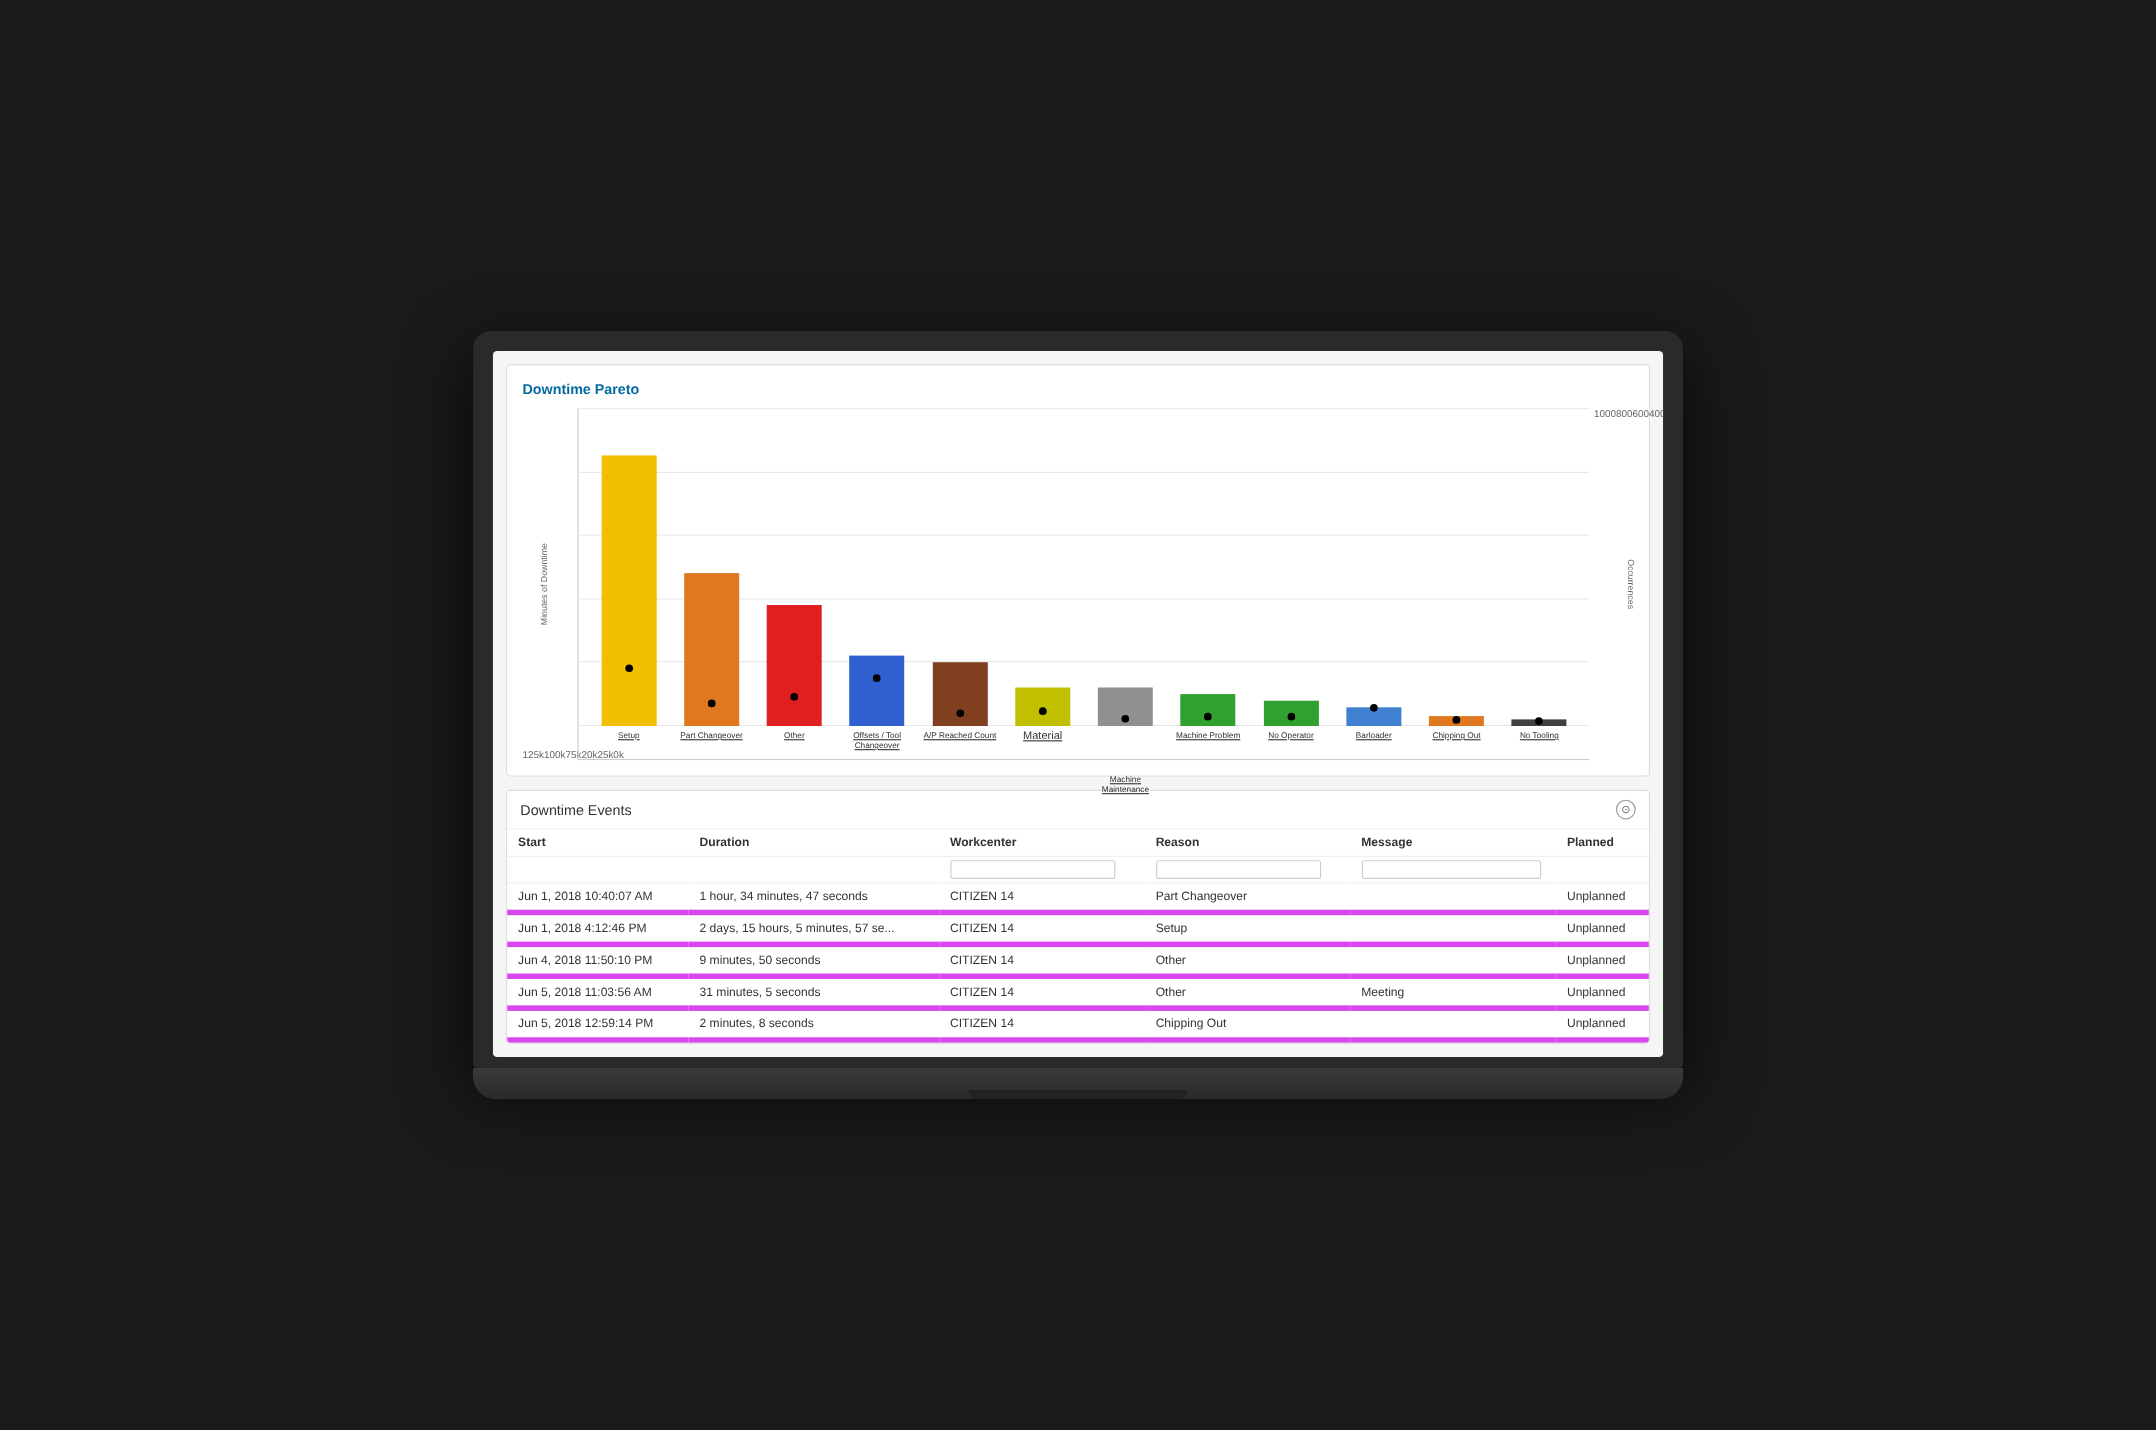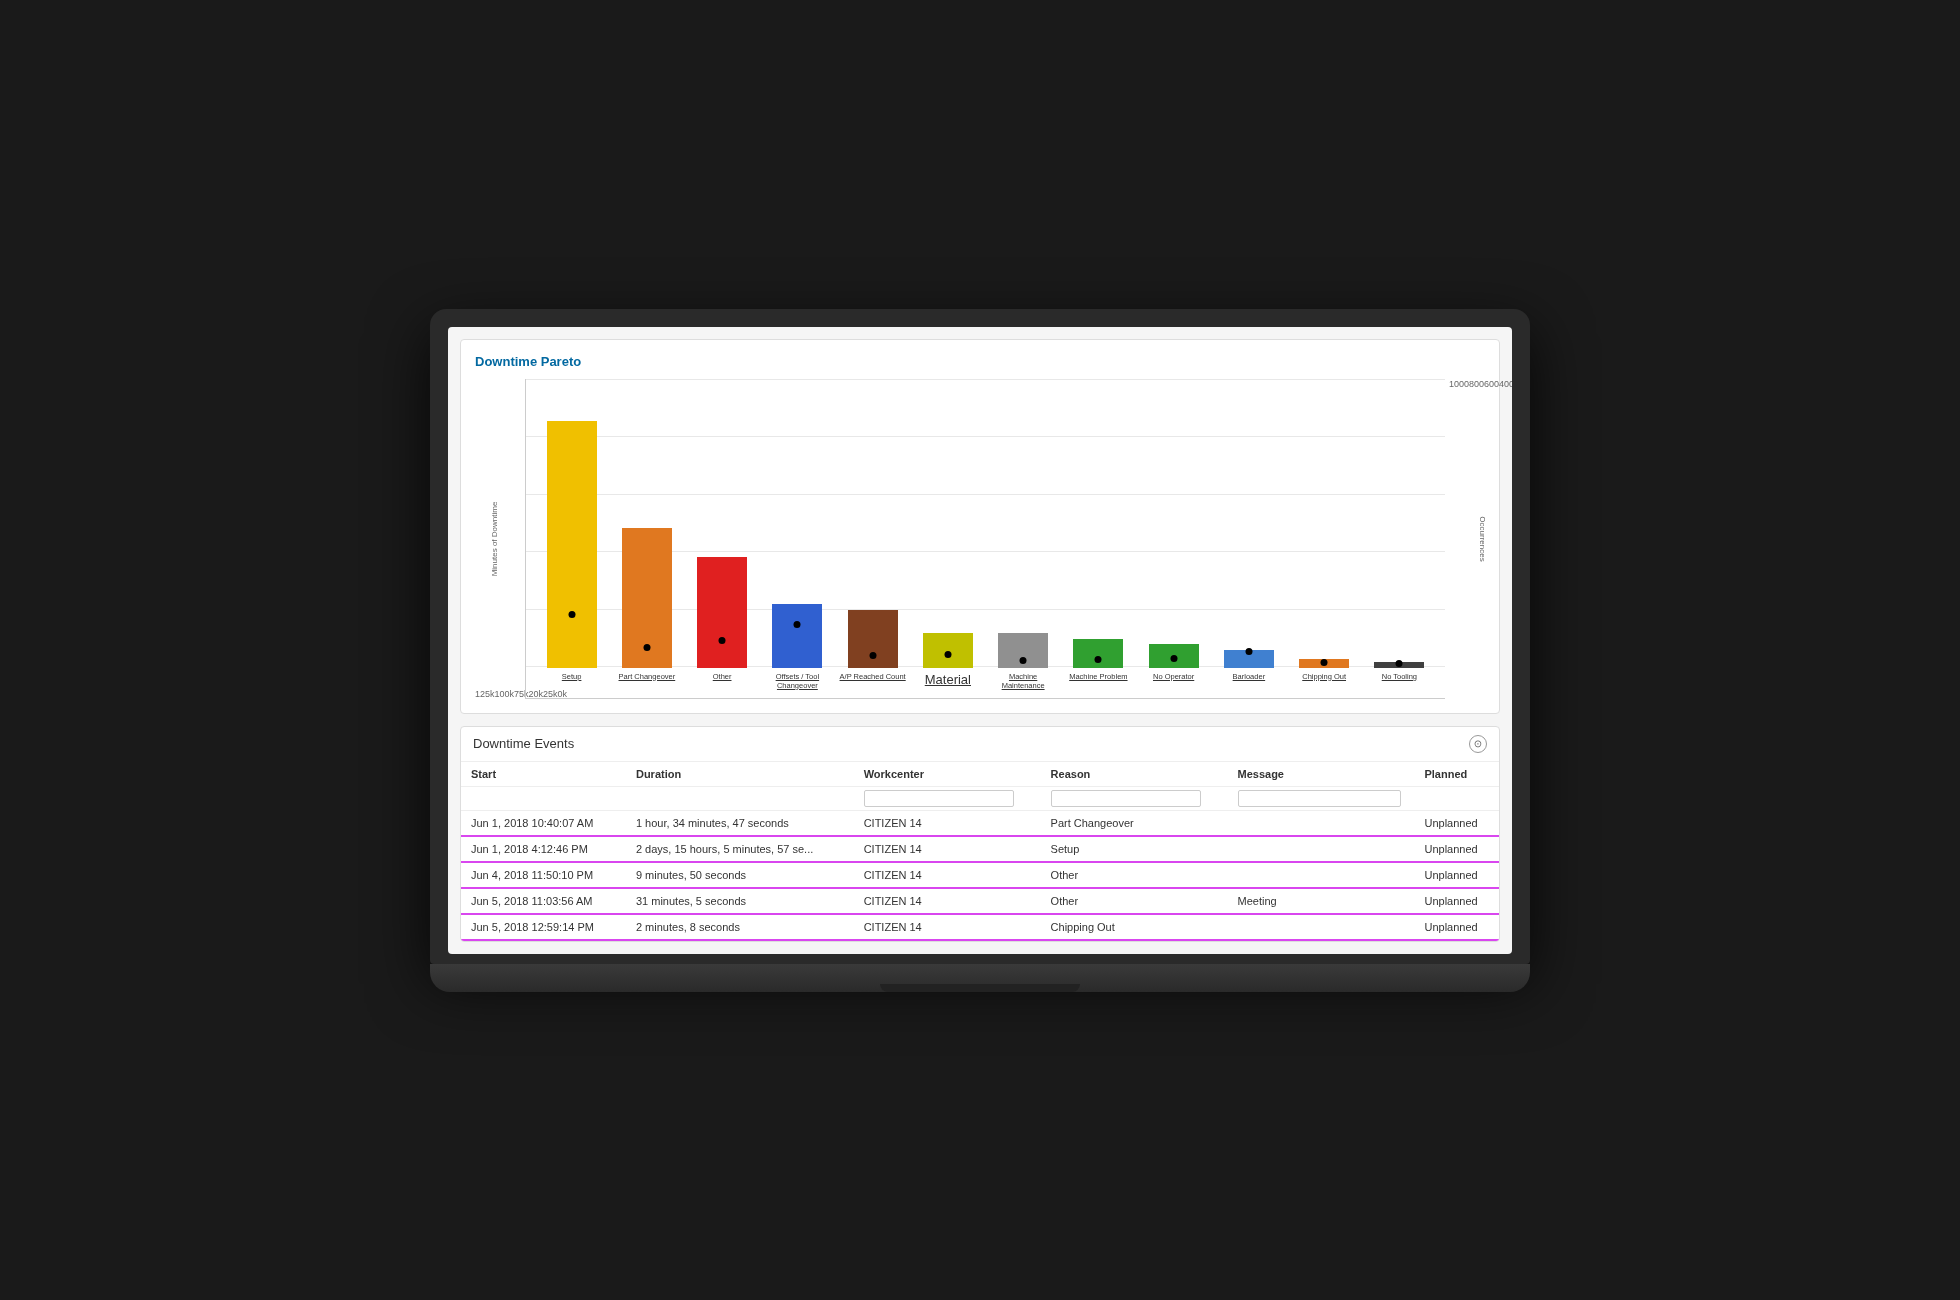--- a/index.html
+++ b/index.html
@@ -224,21 +224,21 @@
       border-bottom: 1px solid #eee;
     }
     .data-table .filter-row input {
       width: 90%;
       border: 1px solid #ccc;
       padding: 2px 4px;
       font-size: 10px;
       border-radius: 2px;
     }
     .data-table tbody tr {
-      border-bottom: 2px solid #d946ef;
+      border-bottom: 5px solid #d946ef;
     }
     .data-table td {
       padding: 6px 10px;
       color: #333;
     }
   </style>
 </head>
 <body>
 
 <div class="laptop-outer">
@@ -334,22 +334,22 @@
                     </div>
                   </div>
                 </div>
 
               <div class="x-labels" id="x-labels">
               <div class="x-label-item" style="font-size: 7.5px;">Setup</div>
                   <div class="x-label-item" style="font-size: 7.5px;">Part Changeover</div>
                   <div class="x-label-item" style="font-size: 7.5px;">Other</div>
                   <div class="x-label-item" style="font-size: 7.5px;">Offsets / Tool Changeover</div>
                   <div class="x-label-item" style="font-size: 7.5px;">A/P Reached Count</div>
-                  <div class="x-label-item" style="font-size: 13px;">Material</div>
-                  <div class="x-label-item" style="font-size: 7.5px;">Machine Maintenance</div>
+                  <div class="x-label-item" style="font-size: 10px;">Material</div>
+                  <div class="x-label-item" style="font-size: 7.5px; margin-top: 40px;">Machine Maintenance</div>
                   <div class="x-label-item" style="font-size: 7.5px;">Machine Problem</div>
                   <div class="x-label-item" style="font-size: 7.5px;">No Operator</div>
                   <div class="x-label-item" style="font-size: 7.5px;">Barloader</div>
                   <div class="x-label-item" style="font-size: 7.5px;">Chipping Out</div>
                   <div class="x-label-item" style="font-size: 7.5px;">No Tooling</div>
                 </div>
             </div>
 
             <div class="y-axis-right">
               <span class="y-axis-label-right">Occurrences</span>

